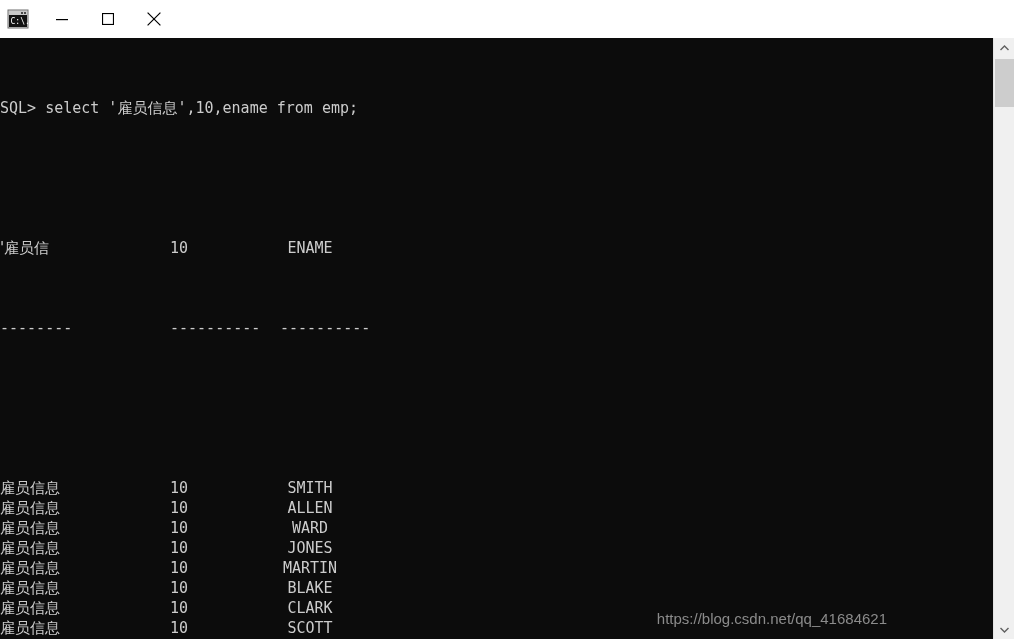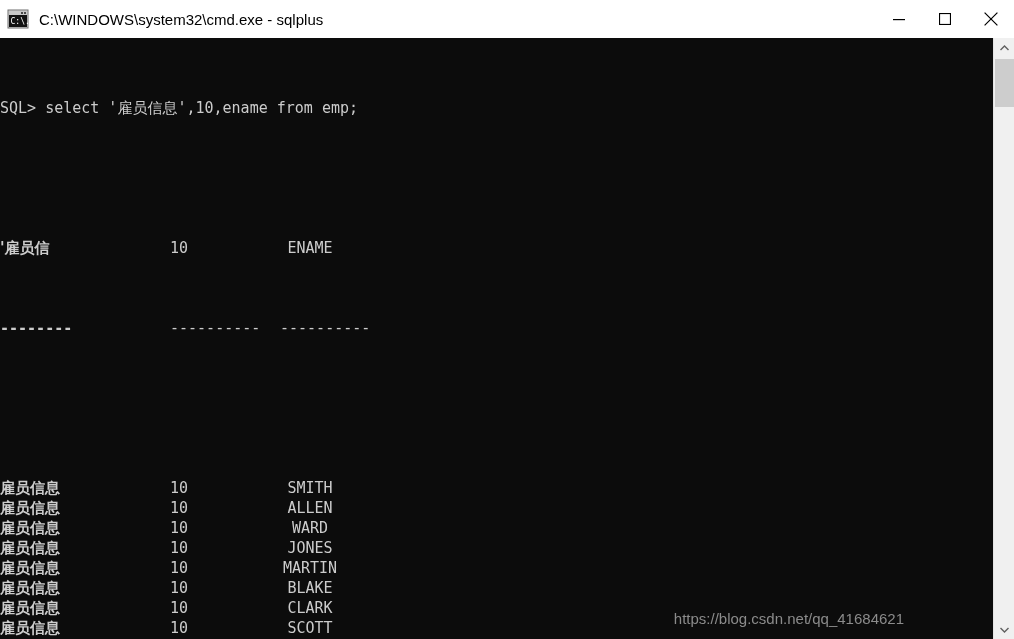--- a/index.html
+++ b/index.html
@@ -91,38 +91,38 @@
     white-space: pre;
     display: block;
   }
   
   .cell {
     display: inline-block;
     white-space: pre;
     vertical-align: top;
     overflow: hidden;
   }
-  .col-a { width: 170px; font-weight: bold; }          
+  .col-a { width: 170px; }          
   .col-b { width: 30px; text-align: left; }  
   .col-gap { width: 10px; }
   .col-c { width: 200px; text-align: center; }
 
   .cjk {
     font-family: "DejaVu Sans", sans-serif;
     font-size: 15px;
   }
 
   .dashes {
     color: #cccccc;
   }
 
   
   .watermark {
     position: absolute;
-    right: 15px;
+    right: 32px;
     bottom: 12px;
     font-family: "Liberation Sans", sans-serif;
     font-size: 15px;
     color: #8b8b8b;
     white-space: nowrap;
   }
 
   
   .scrollbar {
     position: absolute;
@@ -163,21 +163,20 @@
     <div class="title-icon">
       <svg width="22" height="20" viewBox="0 0 22 20">
         <rect x="1" y="1" width="20" height="18" fill="#d9d9d9" stroke="#6e6e6e" stroke-width="1"></rect>
         <rect x="2" y="2" width="18" height="4" fill="#c8c8c8"></rect>
         <rect x="14" y="3" width="2" height="2" fill="#4a4a4a"></rect>
         <rect x="17" y="3" width="2" height="2" fill="#4a4a4a"></rect>
         <rect x="2" y="6" width="18" height="12" fill="#111111"></rect>
         <text x="3.5" y="15" font-family="DejaVu Sans Mono, monospace" font-size="8" fill="#ffffff">C:\.</text>
       </svg>
     </div>
-    <div class="title-text">C:\WINDOWS\system32\cmd.exe - sqlplus</div>
     <div class="win-buttons">
       <div class="win-btn">
         <svg width="12" height="12" viewBox="0 0 12 12">
             <rect x="0" y="6" width="12" height="1.2" fill="#000000"></rect>
           </svg>
       </div>
       <div class="win-btn">
         <svg width="12" height="12" viewBox="0 0 12 12">
             <rect x="0.5" y="0.5" width="11" height="11" fill="none" stroke="#000000" stroke-width="1.2"></rect>
           </svg>

